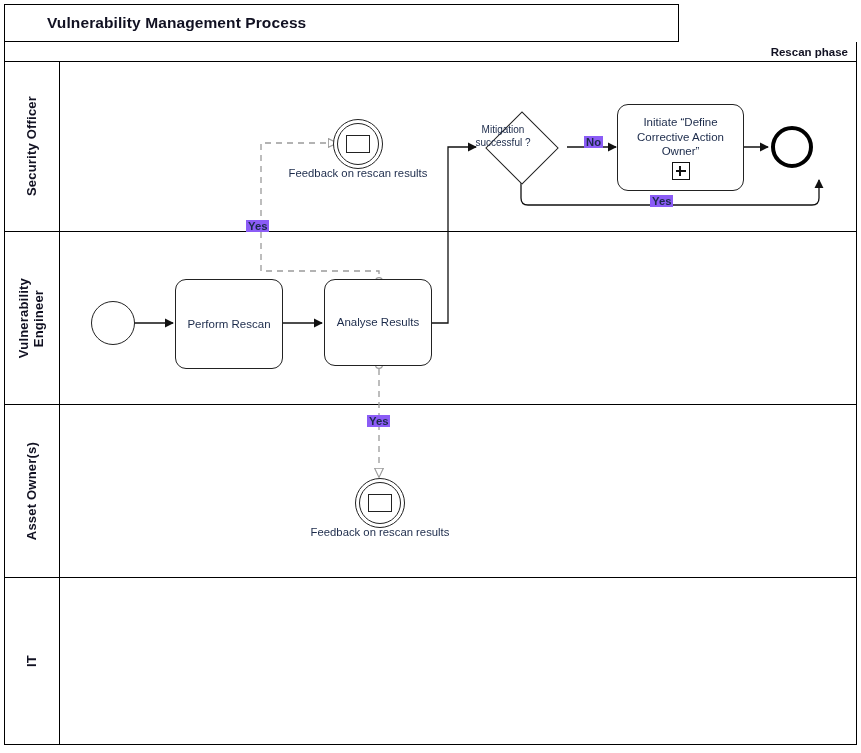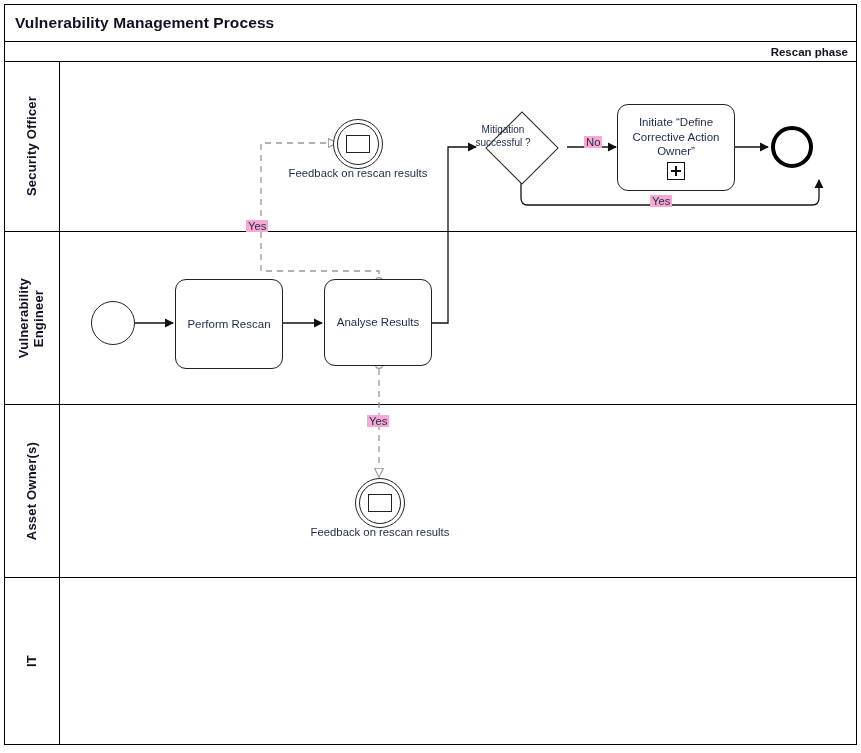--- a/index.html
+++ b/index.html
@@ -1,21 +1,21 @@
 <!DOCTYPE html>
 <html><head>
 <meta charset="utf-8">
 <style>
   html,body{margin:0;padding:0;background:#ffffff;}
   body{font-family:"Liberation Sans",sans-serif;color:#1a1a2e;}
   #pool{position:relative;width:861px;height:753px;overflow:hidden;background:#fff;}
 
   
-  #title-bar{left:4px;top:4px;width:853px;height:38px;border:1.5px solid #000;box-sizing:border-box;
-             position:absolute;display:flex;align-items:center;}
+  #title-bar{left:4px;top:4px;width:675px;height:38px;border:1.5px solid #000;box-sizing:border-box;
+             position:absolute;display:flex;align-items:center;padding-left:32px;}
   #title-text{padding-left:10px;font-size:15.5px;font-weight:600;letter-spacing:.1px;color:#111122;}
 
   
   #phase-band{left:4px;top:42px;width:853px;height:20px;border:1.5px solid #000;border-top:none;
               box-sizing:border-box;position:absolute;display:flex;align-items:center;justify-content:flex-end;}
   #phase-text{padding-right:8px;font-size:11.5px;font-weight:600;color:#111122;}
 
   
   .lane{position:absolute;left:4px;width:853px;box-sizing:border-box;border:1.5px solid #000;border-top:none;}
   .lane-label{position:absolute;left:0;top:0;width:55px;height:100%;box-sizing:border-box;
@@ -48,22 +48,22 @@
   .envelope{width:22px;height:16px;border:1.3px solid #222;position:relative;background:#fff;overflow:hidden;}
   .envelope:before{content:"";position:absolute;left:-1px;top:-1px;width:15.5px;height:15.5px;
                    border-right:1.3px solid #222;border-bottom:1.3px solid #222;
                    transform:rotate(-45deg);transform-origin:0 0;left:10.6px;top:-0.5px;}
 
   .gateway{width:50px;height:50px;border:1.4px solid #222;background:#fff;transform:rotate(45deg);}
   .gw-wrap{position:absolute;}
   .gw-text{position:absolute;left:-28px;top:14px;width:106px;text-align:center;font-size:10px;
            color:#1b2a4a;line-height:1.25;}
 
-  .flow-label{position:absolute;font-size:11.3px;color:#1b2a4a;background:#f9a8d4;padding:0 2px;
-              font-weight:400;white-space:nowrap;}
+  .flow-label{position:absolute;font-size:11.3px;color:#1b2a4a;background:#8b5cf6;padding:0 2px;
+              font-weight:700;white-space:nowrap;}
   .node-caption{position:absolute;font-size:11.3px;color:#1b2a4a;text-align:center;white-space:nowrap;}
 </style>
 </head>
 <body>
 
 <div id="pool">
 
   <div id="title-bar">
     <div id="title-text">Vulnerability Management Process</div>
   </div>
@@ -140,21 +140,21 @@
   <div class="node-caption" style="left:273px;top:167px;width:170px;">Feedback on rescan results</div>
 
   <div class="gw-wrap" style="left:478px;top:110px;width:86px;height:74px;">
     <div class="gateway" style="position:absolute;left:18px;top:12px;"></div>
     <div class="gw-text">
       <div>Mitigation</div>
       <div>successful ?</div>
     </div>
   </div>
 
-  <div class="node task subproc" style="left:617px;top:104px;width:118px;height:87px;">
+  <div class="node task subproc" style="left:617px;top:104px;width:127px;height:87px;">
     <div class="tlabel">
       <div>Initiate “Define</div>
       <div>Corrective Action</div>
       <div>Owner”</div>
     </div>
     <div class="plusbox"></div>
   </div>
 
   <div class="node end-event" style="left:771px;top:126px;width:42px;height:42px;"></div>
 

